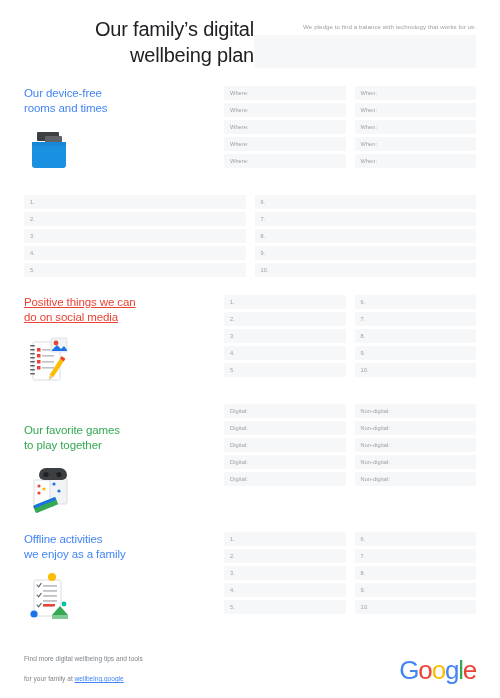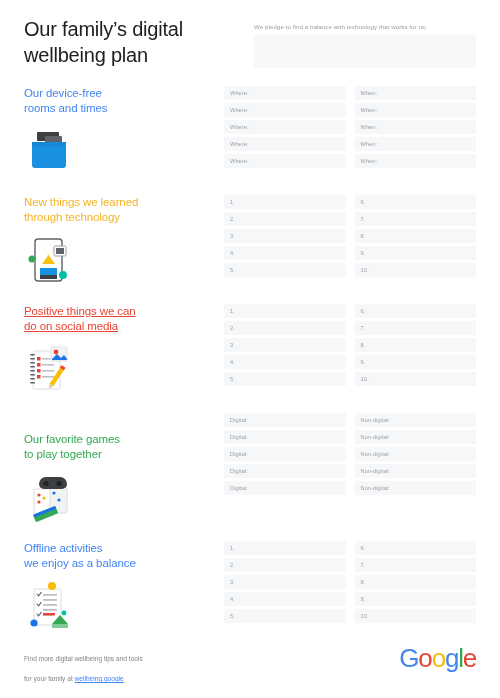--- a/index.html
+++ b/index.html
@@ -18,20 +18,21 @@
     height: 698px;
     background: #ffffff;
     padding: 0;
   }
 
   
   .header {
     display: flex;
     align-items: flex-start;
     padding: 16px 24px 0 24px;
+    text-align: right;
   }
   .title {
     font-size: 20px;
     line-height: 26px;
     font-weight: 400;
     color: #202124;
     letter-spacing: -0.2px;
     width: 230px;
     flex: none;
   }
@@ -104,21 +105,21 @@
     line-height: 8px;
   }
 
   
   .footer {
     position: absolute;
     left: 0;
     right: 0;
     bottom: 14px;
     display: flex;
-    align-items: flex-start;
+    align-items: flex-end;
     justify-content: space-between;
     padding: 0 24px;
   }
   .footer-text {
     font-size: 6.6px;
     line-height: 10px;
     color: #80868b;
     white-space: pre-line;
   }
   .footer-link { color: #4285f4; text-decoration: underline; }
@@ -192,35 +193,20 @@
             <div class="field">
               <span class="field-label">When:</span>
             </div>
             <div class="field">
               <span class="field-label">When:</span>
             </div>
           </div>
         </div>
       </div>
       <div class="section">
-        <div class="sec-left">
-          <div class="sec-title" style="color: rgb(245, 180, 38);">New things we learned
-through technology</div>
-          <div class="sec-icon"><svg viewBox="0 0 56 52" width="56" height="52">
-      <rect x="11" y="5" width="27" height="42" rx="3" fill="#ffffff" stroke="#5f6368" stroke-width="1.4"></rect>
-      <path d="M18 12 h13 l-6.5 9 6.5 9 h-13 l6.5 -9 Z" fill="#fbbc05" opacity="0.95"></path>
-      <path d="M18 12 h13 l-6.5 9 Z" fill="#ffffff"></path>
-      <rect x="16" y="34" width="17" height="7" fill="#1a90e0"></rect>
-      <rect x="16" y="41" width="17" height="4" fill="#3c4043"></rect>
-      <rect x="30" y="12" width="12" height="10" rx="1.5" fill="#ffffff" stroke="#9aa0a6" stroke-width="1"></rect>
-      <rect x="32" y="14" width="8" height="6" fill="#5f6368"></rect>
-      <circle cx="8" cy="25" r="3.5" fill="#34a853"></circle>
-      <circle cx="39" cy="41" r="4" fill="#00bfa5"></circle>
-    </svg></div>
-        </div>
         <div class="sec-right">
           <div class="col">
             <div class="field">
               <span class="field-label">1.</span>
             </div>
             <div class="field">
               <span class="field-label">2.</span>
             </div>
             <div class="field">
               <span class="field-label">3.</span>
@@ -384,21 +370,21 @@
             </div>
             <div class="field">
               <span class="field-label">Non-digital:</span>
             </div>
           </div>
         </div>
       </div>
       <div class="section">
         <div class="sec-left">
           <div class="sec-title" style="color: rgb(66, 133, 244);">Offline activities
-we enjoy as a balance</div>
+we enjoy as a family</div>
           <div class="sec-icon"><svg viewBox="0 0 56 52" width="56" height="52">
       <rect x="10" y="9" width="27" height="36" rx="1.5" fill="#ffffff" stroke="#dadce0" stroke-width="1"></rect>
       <g fill="#bdc1c6">
         <rect x="19" y="14" width="14" height="1.8"></rect>
                 <rect x="19" y="19" width="14" height="1.8"></rect>
         <rect x="19" y="24" width="14" height="1.8"></rect>
                 <rect x="19" y="29" width="14" height="1.8"></rect>
         <rect x="19" y="34" width="10" height="1.8"></rect>
       </g>
       <g stroke="#5f6368" stroke-width="1.1" fill="none" stroke-linecap="round">

